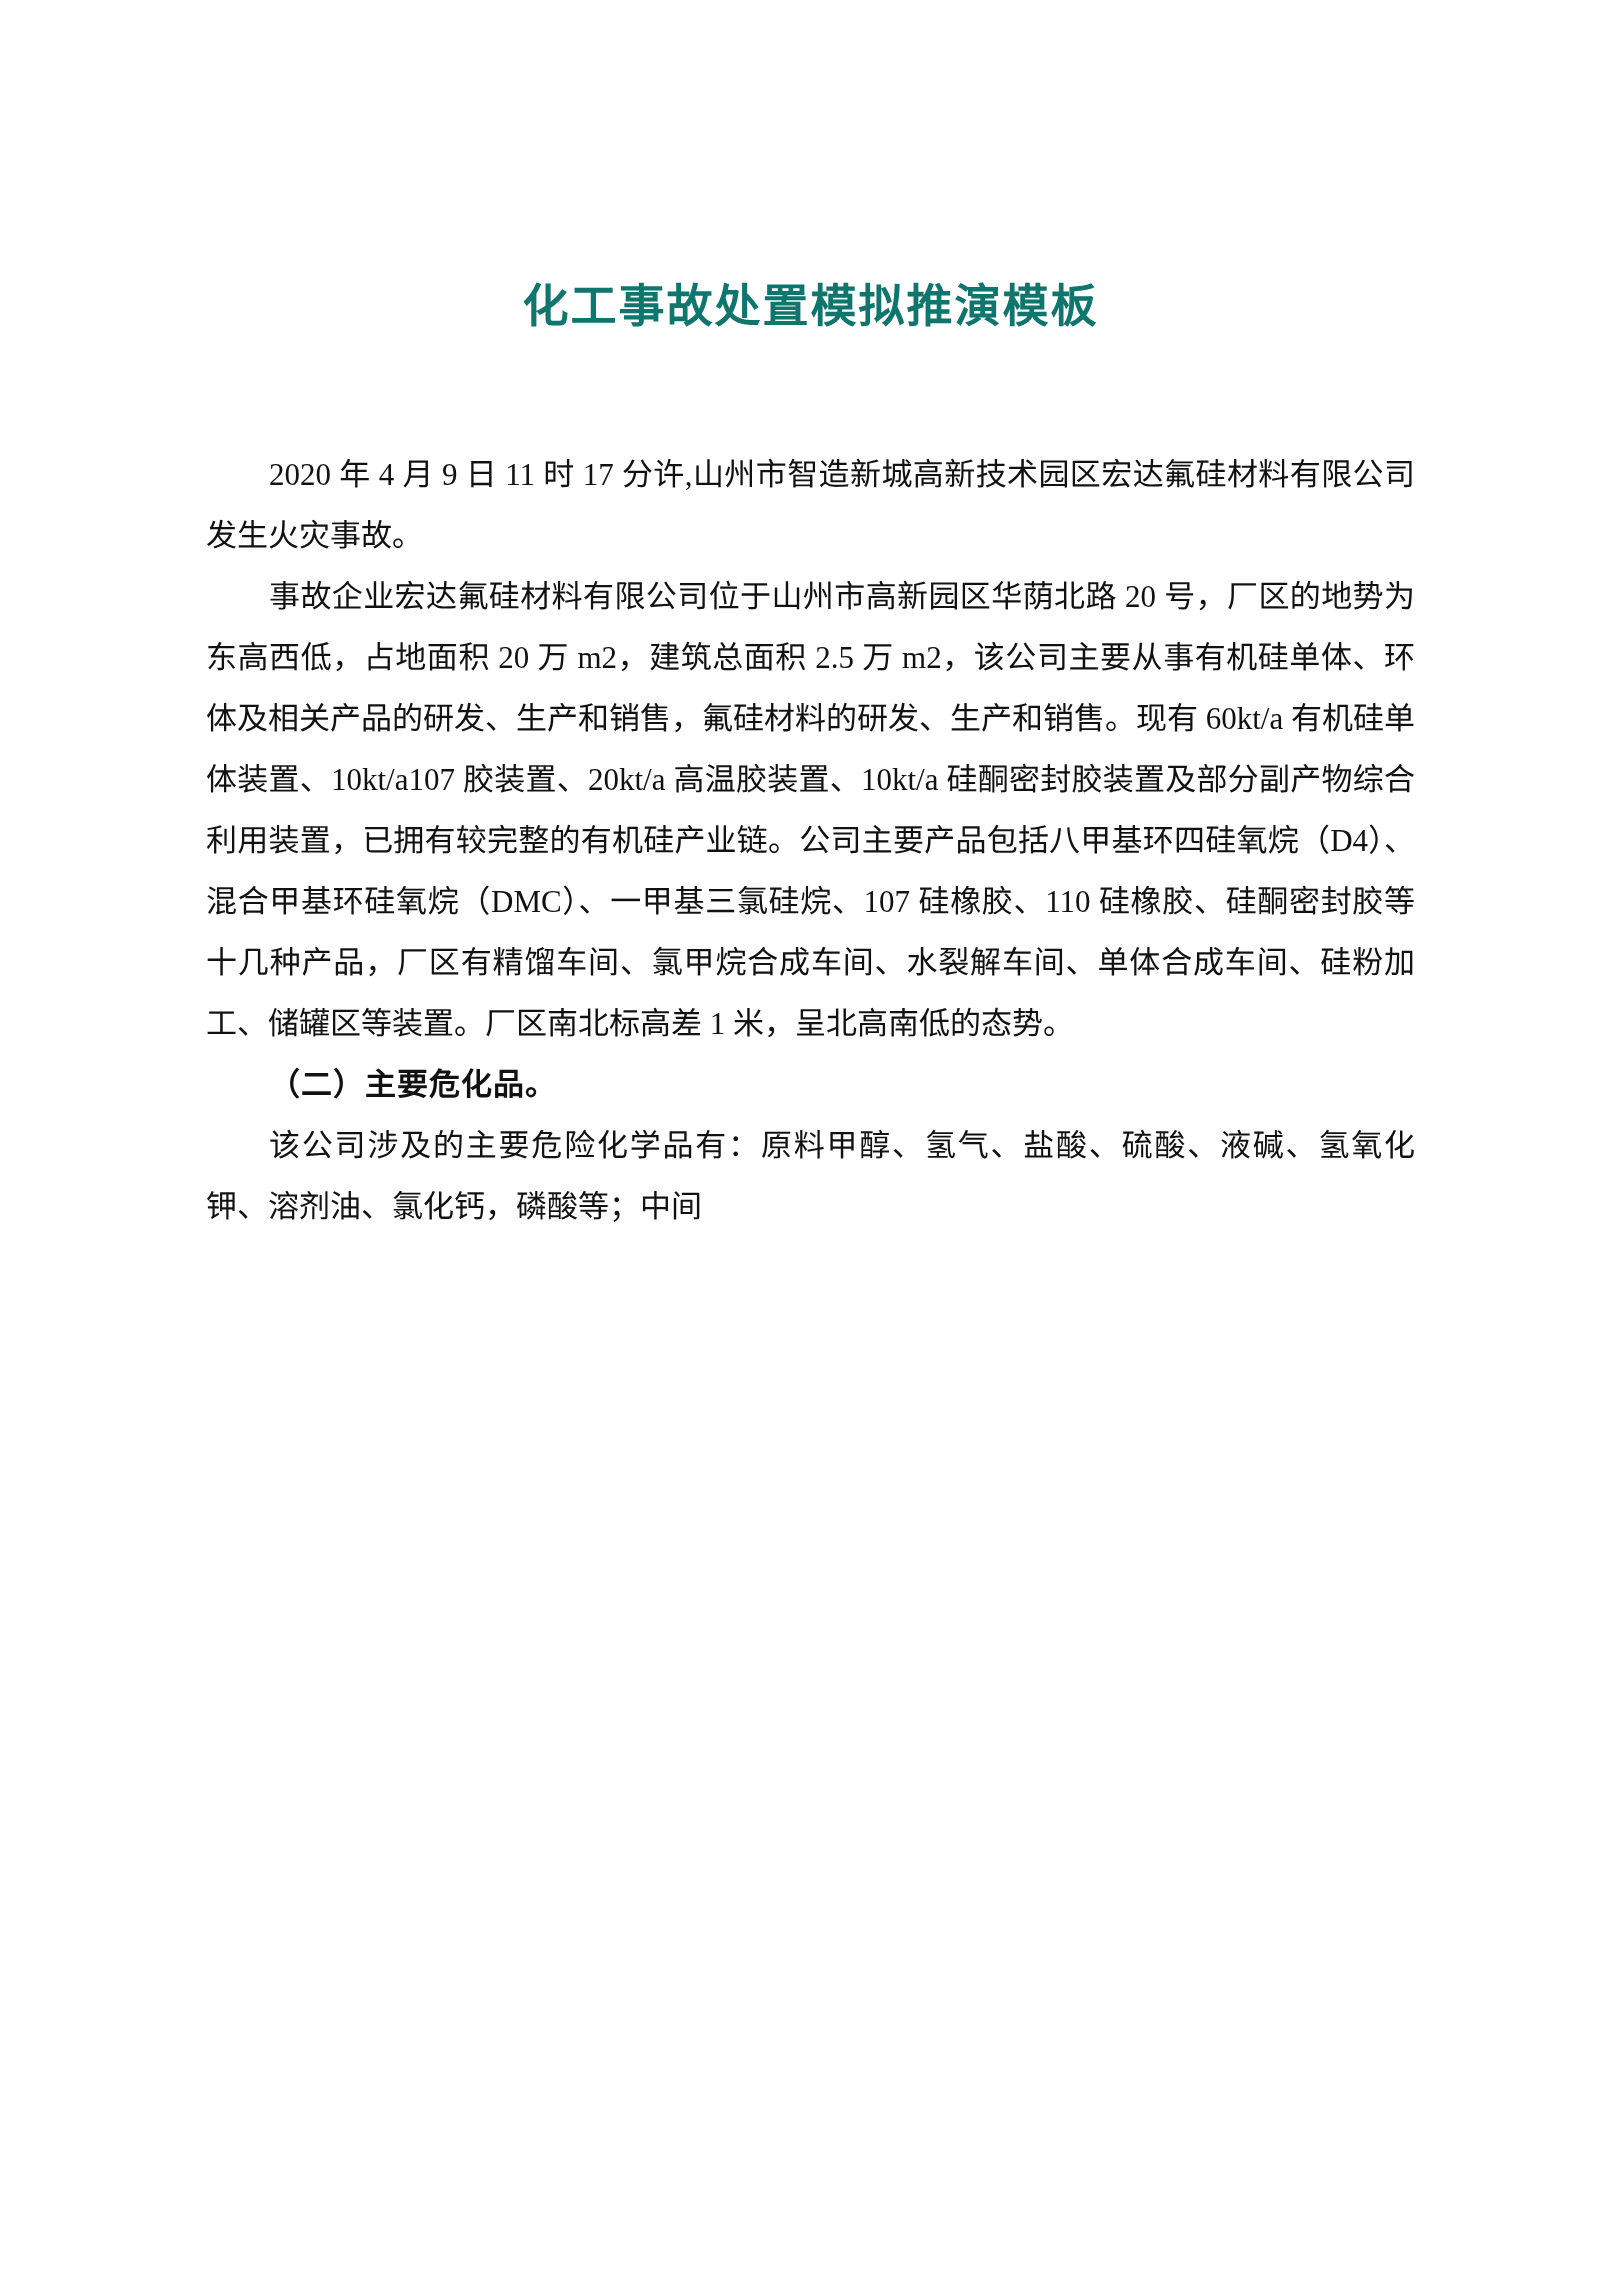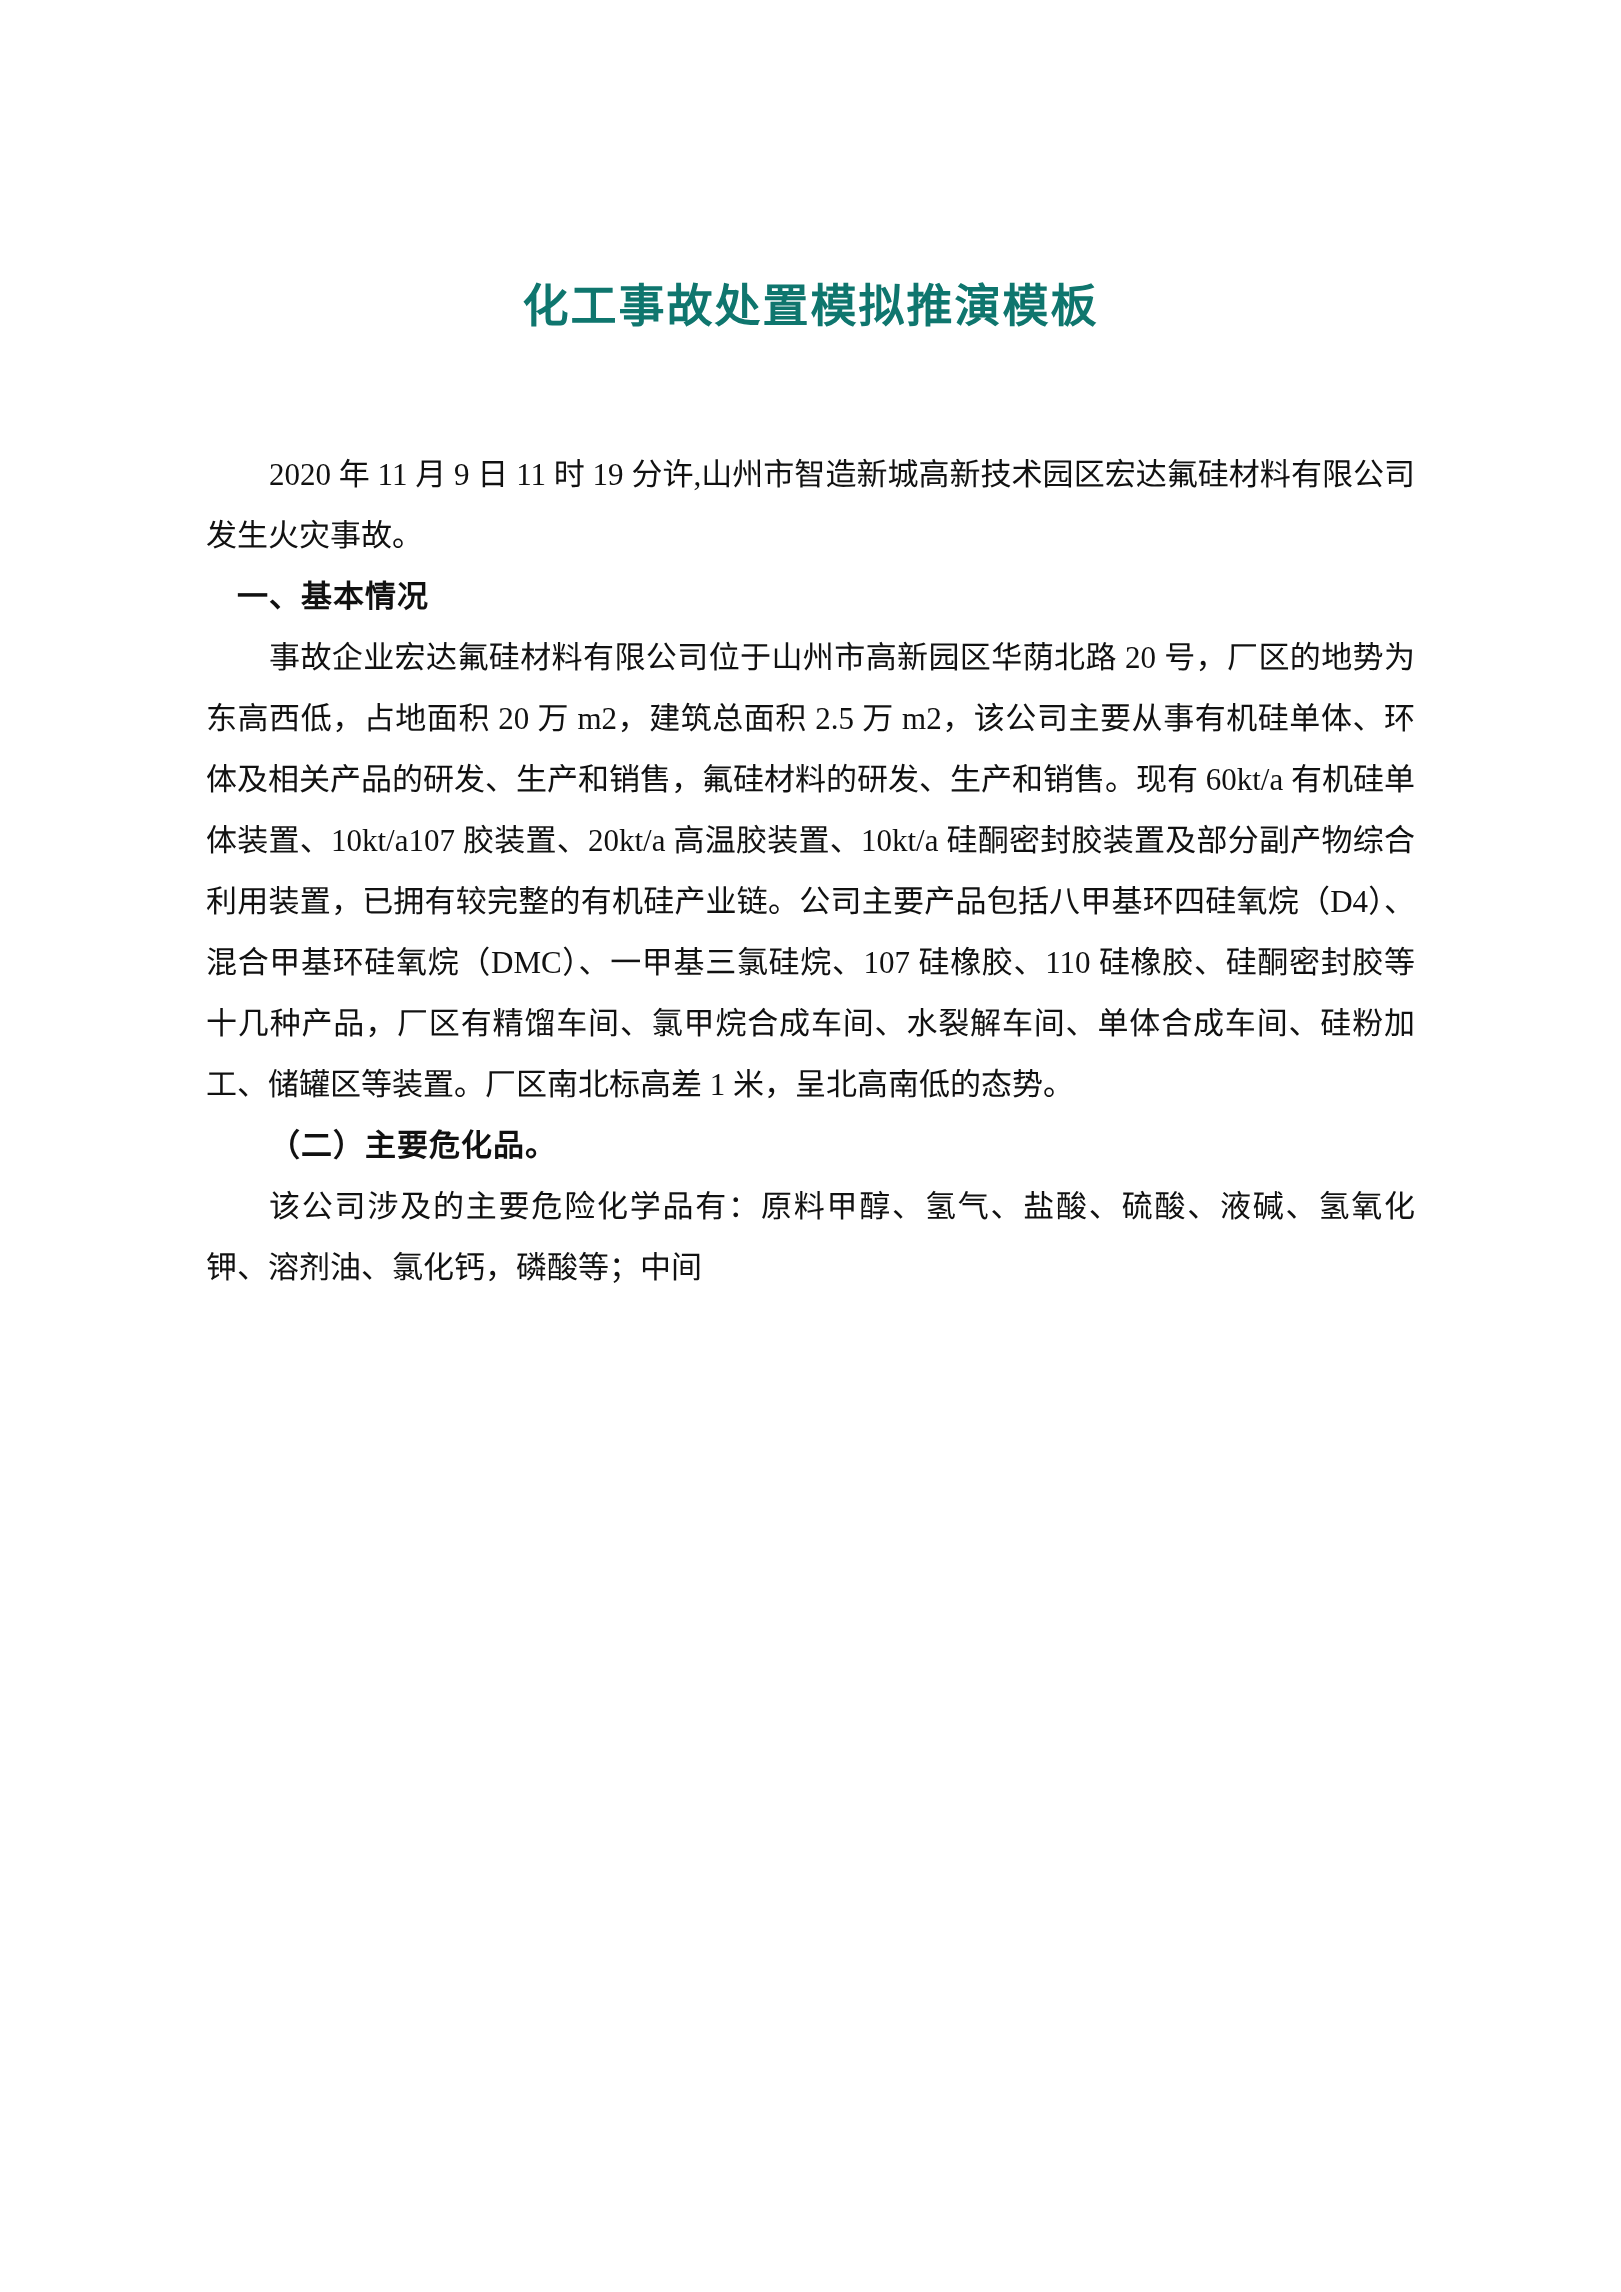--- a/index.html
+++ b/index.html
@@ -60,23 +60,22 @@
 </style>
 </head>
 <body>
 
 <div class="page">
 
   <h1 class="doc-title">化工事故处置模拟推演模板</h1>
 
   <div class="body-block">
 
-    <p class="indent">2020 年 11 月 9 日 11 时 19 分许,山州市智造新城高新技术园区宏达氟硅材料有限公司发生火灾事故。</p>
+    <p class="indent">2020 年 4 月 9 日 11 时 17 分许,山州市智造新城高新技术园区宏达氟硅材料有限公司发生火灾事故。</p>
 
-    <p class="heading1">一、基本情况</p>
 
 
     <p class="indent">事故企业宏达氟硅材料有限公司位于山州市高新园区华荫北路 20 号，厂区的地势为东高西低，占地面积 20 万 m2，建筑总面积 2.5 万 m2，该公司主要从事有机硅单体、环体及相关产品的研发、生产和销售，氟硅材料的研发、生产和销售。现有 60kt/a 有机硅单体装置、10kt/a107 胶装置、20kt/a 高温胶装置、10kt/a 硅酮密封胶装置及部分副产物综合利用装置，已拥有较完整的有机硅产业链。公司主要产品包括八甲基环四硅氧烷（D4）、混合甲基环硅氧烷（DMC）、一甲基三氯硅烷、107 硅橡胶、110 硅橡胶、硅酮密封胶等十几种产品，厂区有精馏车间、氯甲烷合成车间、水裂解车间、单体合成车间、硅粉加工、储罐区等装置。厂区南北标高差 1 米，呈北高南低的态势。</p>
 
     <p class="heading2">（二）主要危化品。</p>
 
     <p class="indent">该公司涉及的主要危险化学品有：原料甲醇、氢气、盐酸、硫酸、液碱、氢氧化钾、溶剂油、氯化钙，磷酸等；中间</p>
 
   </div>
 </div>

